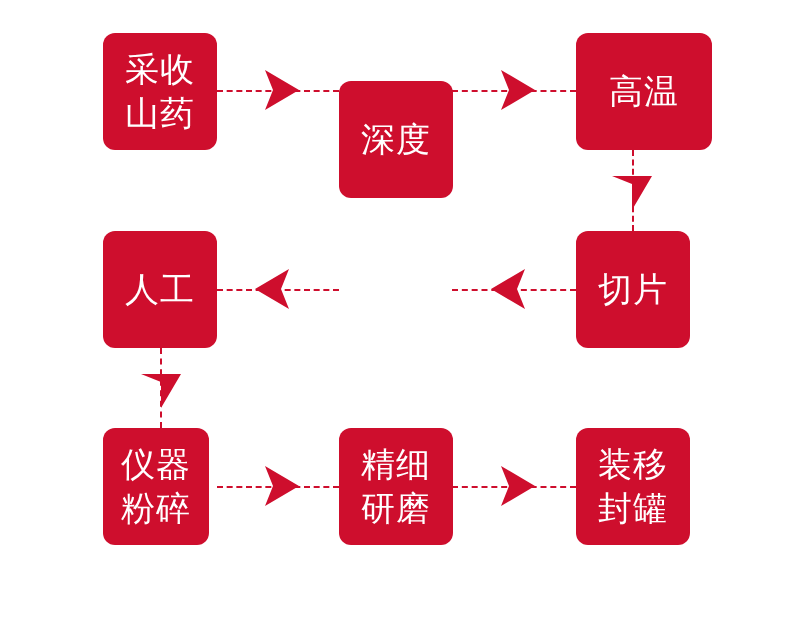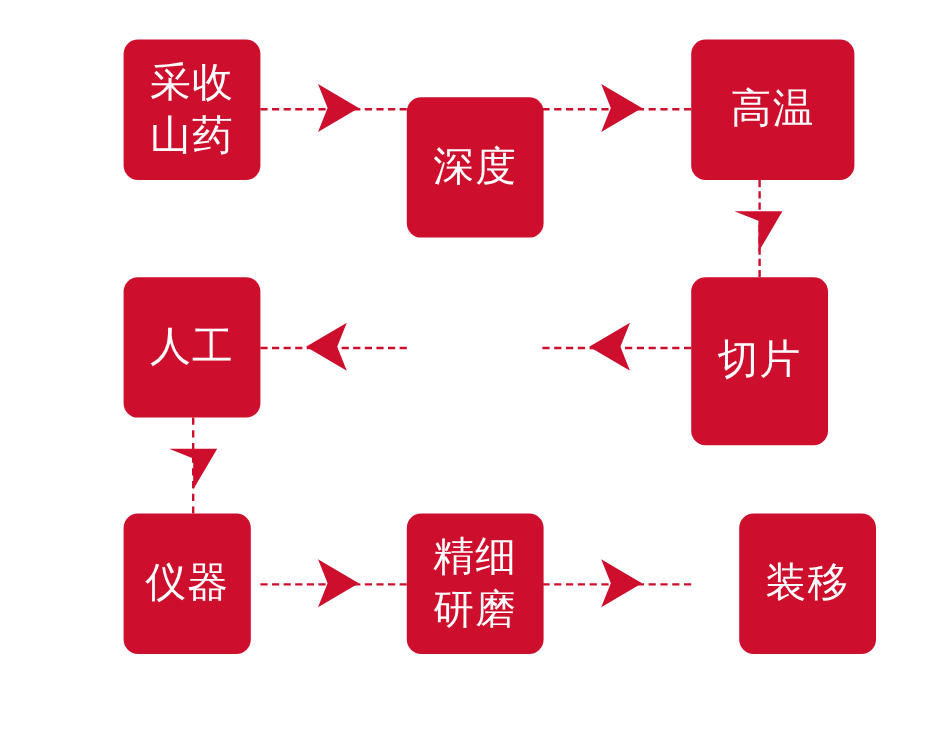--- a/index.html
+++ b/index.html
@@ -117,35 +117,37 @@
   </div>
 
   <div class="node" style="left:339px; top:33px; width:114px; height:117px;margin-top:48px;">
     <span class="node-line">深度</span>
   </div>
 
   <div class="node" style="left:576px; top:33px; width:136px; height:117px;">
     <span class="node-line">高温</span>
   </div>
 
-  <div class="node" style="left:576px; top:231px; width:114px; height:140px;">
+  <div class="node" style="left:576px; top:231px; width:114px; height:117px;">
     <span class="node-line">切片</span>
   </div>
 
 
   <div class="node" style="left:103px; top:231px; width:114px; height:117px;">
     <span class="node-line">人工</span>
   </div>
 
   <div class="node" style="left:103px; top:428px; width:106px; height:117px;">
     <span class="node-line">仪器</span>
+    <span class="node-line">粉碎</span>
   </div>
 
   <div class="node" style="left:339px; top:428px; width:114px; height:117px;">
     <span class="node-line">精细</span>
     <span class="node-line">研磨</span>
   </div>
 
-  <div class="node" style="left:576px; top:428px; width:114px; height:117px;margin-left:40px;">
+  <div class="node" style="left:576px; top:428px; width:114px; height:117px;">
     <span class="node-line">装移</span>
+    <span class="node-line">封罐</span>
   </div>
 
 </div>
 
 </body></html>

